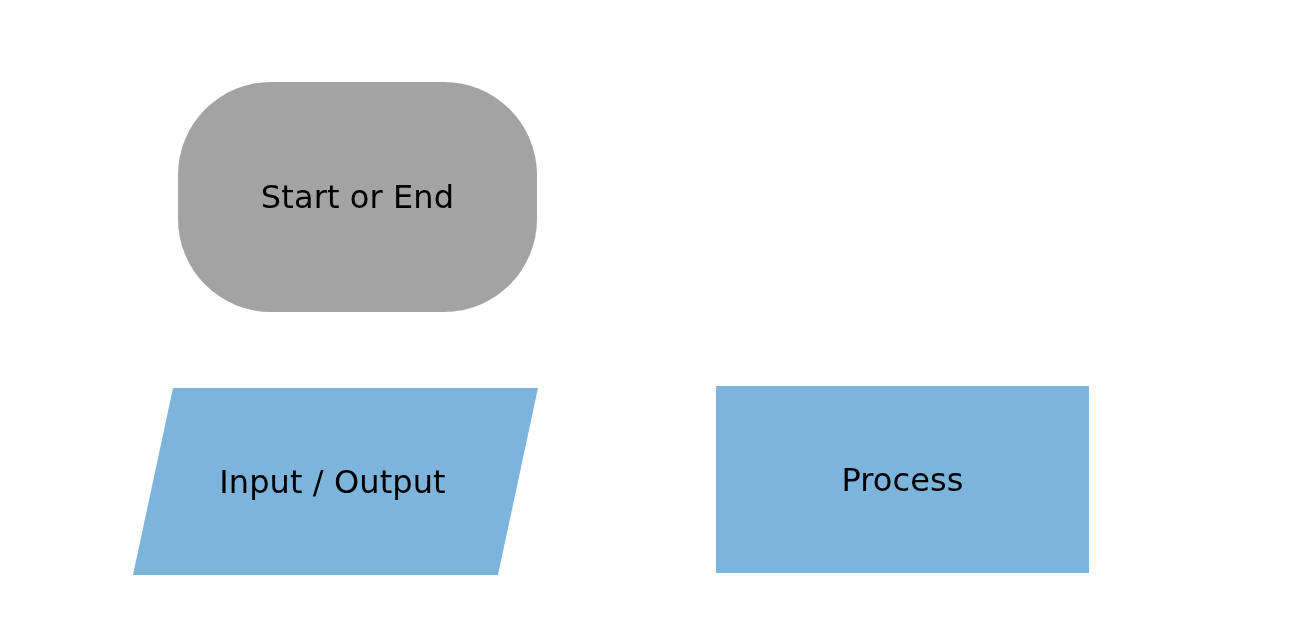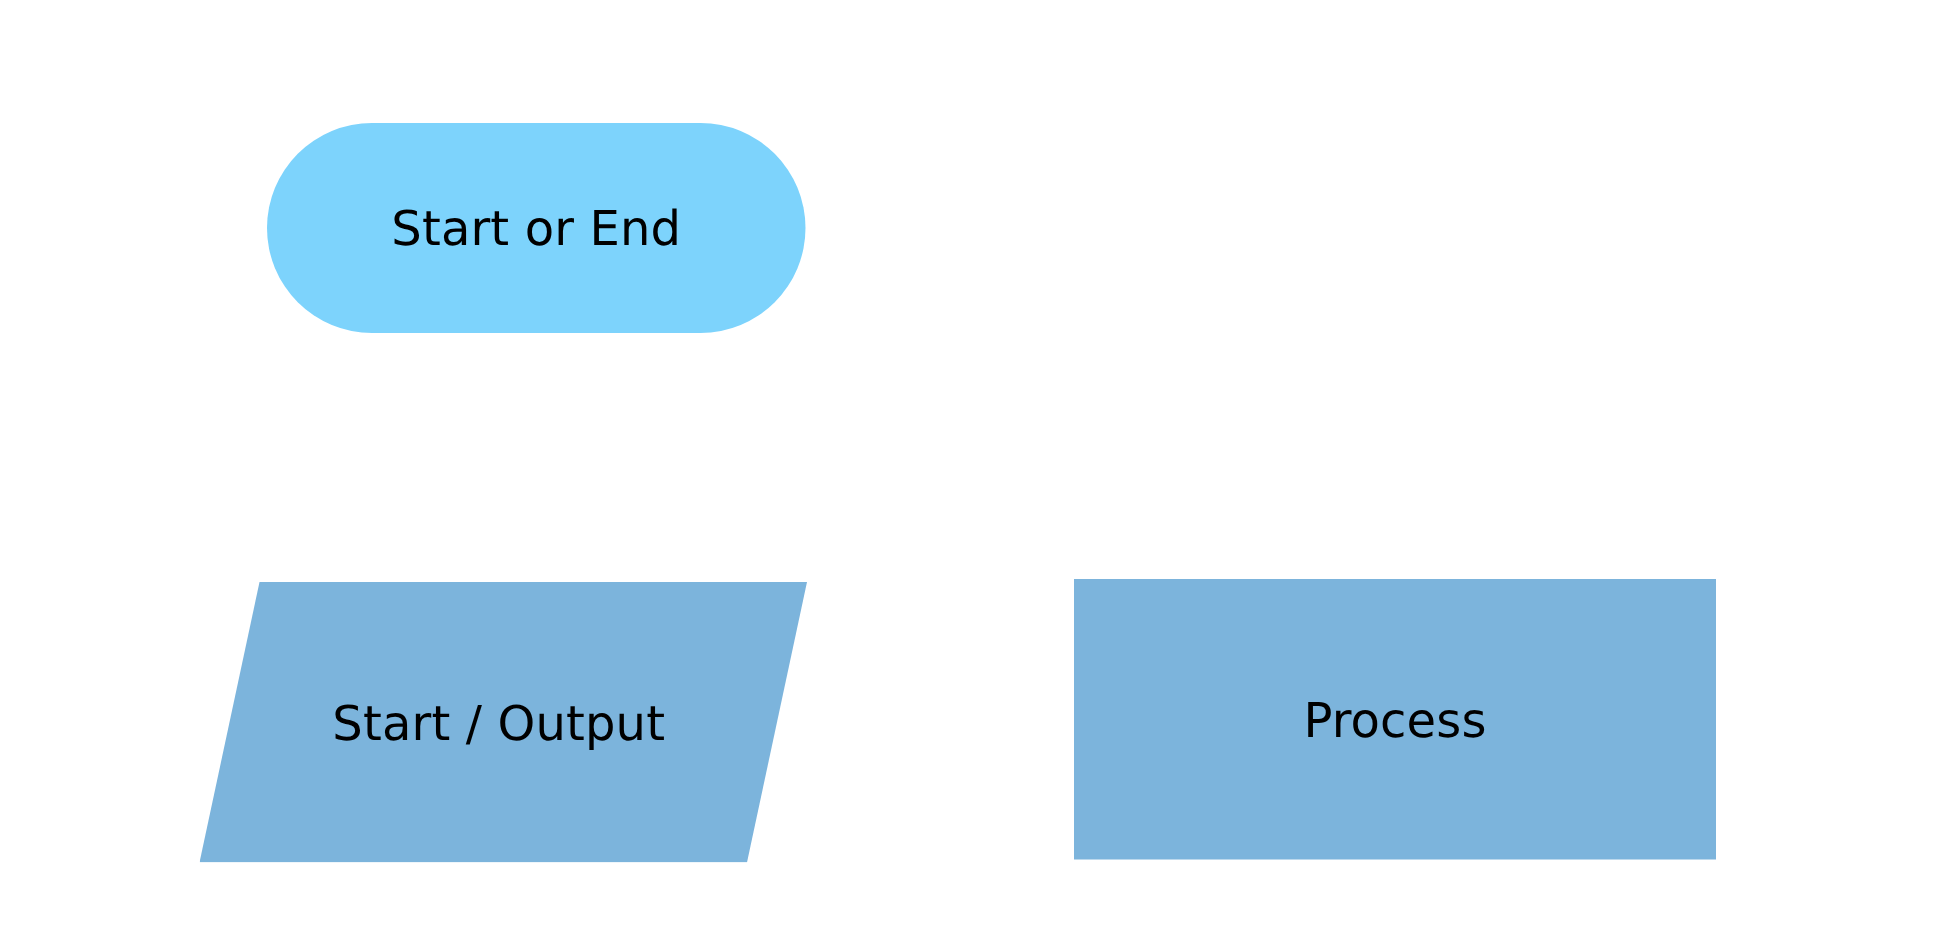--- a/index.html
+++ b/index.html
@@ -33,22 +33,22 @@
     color: #000000;
     white-space: nowrap;
     letter-spacing: 0.1px;
   }
 
   
   #shape-terminator {
     left: 178px;
     top: 82px;
     width: 359px;
-    height: 140px;
-    background: #7dd3fc;
+    height: 230px;
+    background: #a3a3a3;
     border-radius: 93px;
   }
 
   
   #shape-decision {
     left: 660px;
     top: 58px;
     width: 471px;
     height: 235px;
   }
@@ -87,37 +87,37 @@
   #shape-io .shape-label {
     position: relative;
     z-index: 2;
     transform: translateX(-3px);
   }
 
   
   #shape-process {
     left: 716px;
     top: 386px;
-    width: 428px;
+    width: 373px;
     height: 187px;
     background: #7cb4dc;
   }
 </style>
 </head>
 <body>
 
 <div id="canvas">
 
   <div class="shape" id="shape-terminator">
     <span class="shape-label">Start or End</span>
   </div>
 
 
   <div class="shape" id="shape-io">
     <div class="para-fill"></div>
-    <span class="shape-label">Start / Output</span>
+    <span class="shape-label">Input / Output</span>
   </div>
 
   <div class="shape" id="shape-process">
     <span class="shape-label">Process</span>
   </div>
 
 </div>
 
 </body></html>

